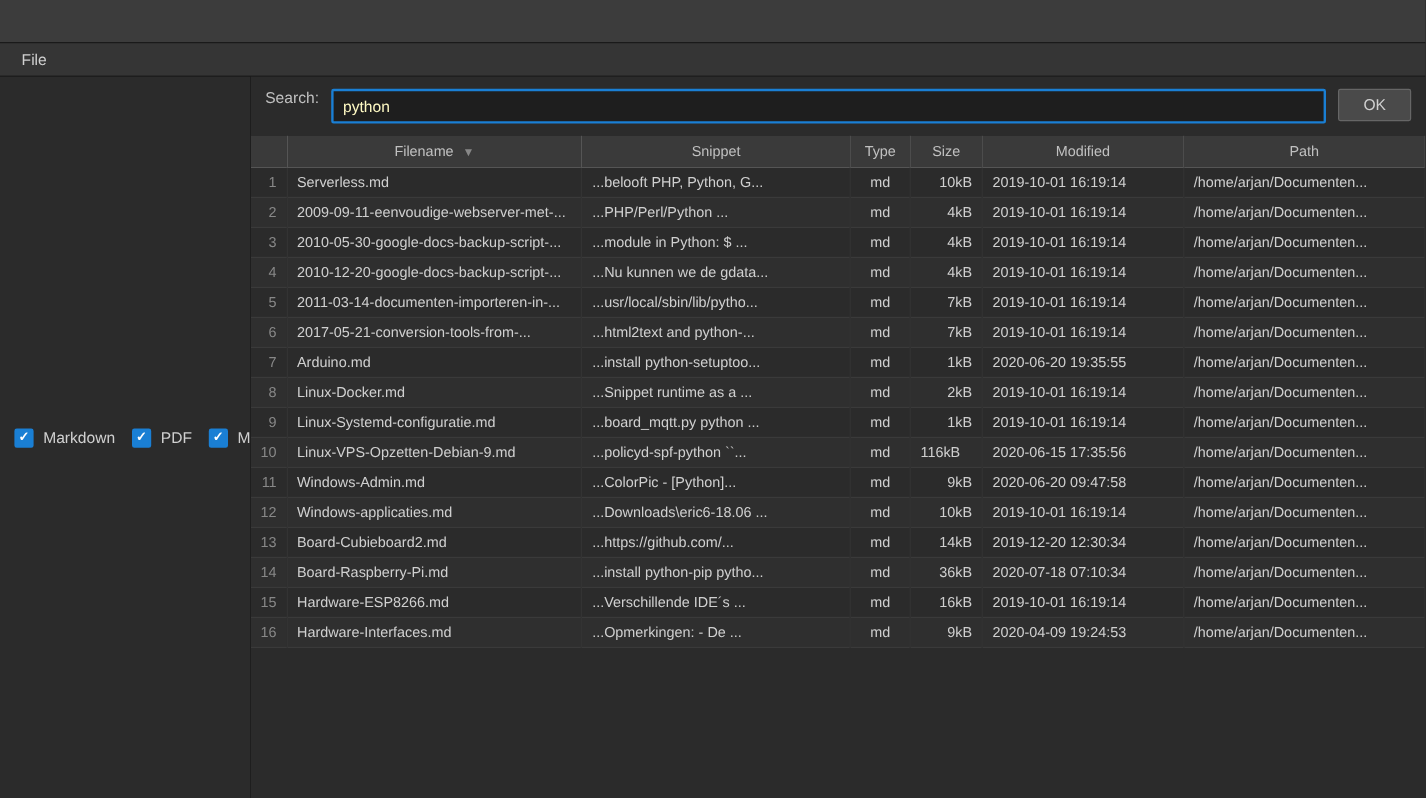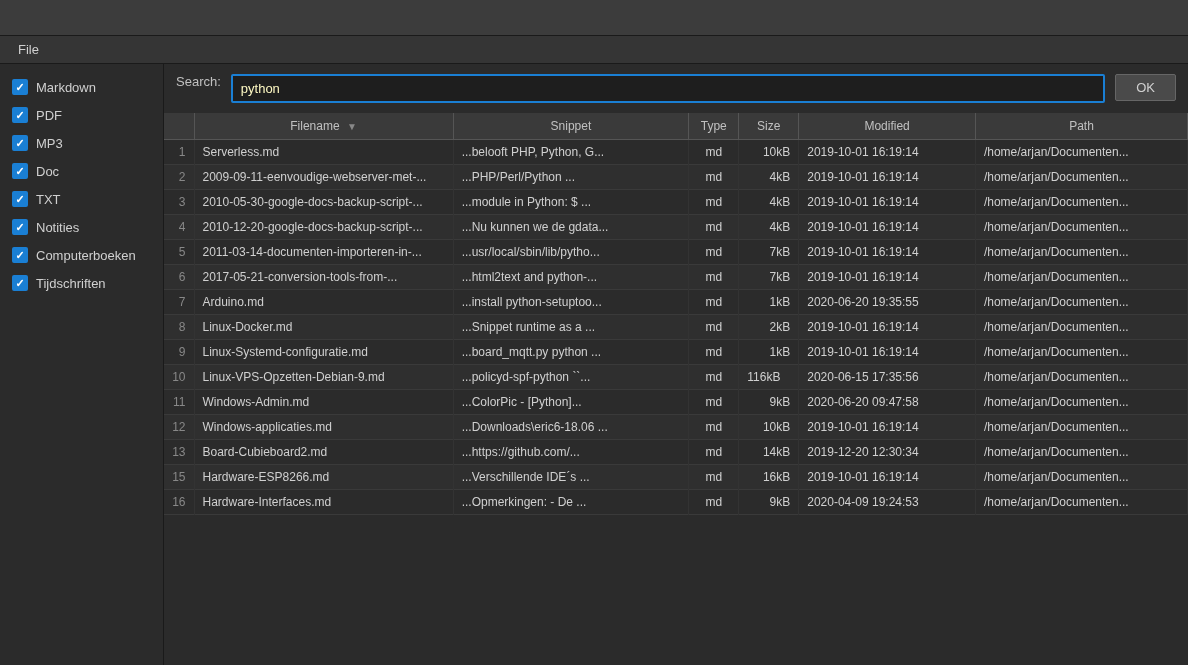--- a/index.html
+++ b/index.html
@@ -63,26 +63,26 @@
     }
 
     
     .main-layout {
       display: flex;
       height: calc(665px - 36px - 28px);
     }
 
     
     .sidebar {
-      width: 164px;
+      width: 209px;
       background: #2b2b2b;
       border-right: 1px solid #1a1a1a;
       padding: 12px 8px;
       display: flex;
-      flex-direction: column;
+      flex-direction: row;
       gap: 6px;
       overflow-y: auto;
     }
     .sidebar-item {
       display: flex;
       align-items: center;
       gap: 8px;
       padding: 3px 4px;
       cursor: pointer;
       border-radius: 3px;
@@ -406,20 +406,29 @@
             <tr>
               <td class="row-num">13</td>
               <td>Board-Cubieboard2.md</td>
               <td>...https://github.com/...</td>
               <td style="text-align: center;">md</td>
               <td style="text-align: right;">14kB</td>
               <td>2019-12-20 12:30:34</td>
               <td>/home/arjan/Documenten...</td>
             </tr>
             <tr>
+              <td class="row-num">14</td>
+              <td>Board-Raspberry-Pi.md</td>
+              <td>...install python-pip pytho...</td>
+              <td style="text-align: center;">md</td>
+              <td style="text-align: right;">36kB</td>
+              <td>2020-07-18 07:10:34</td>
+              <td>/home/arjan/Documenten...</td>
+            </tr>
+            <tr>
               <td class="row-num">15</td>
               <td>Hardware-ESP8266.md</td>
               <td>...Verschillende IDE´s ...</td>
               <td style="text-align: center;">md</td>
               <td style="text-align: right;">16kB</td>
               <td>2019-10-01 16:19:14</td>
               <td>/home/arjan/Documenten...</td>
             </tr>
             <tr>
               <td class="row-num">16</td>

